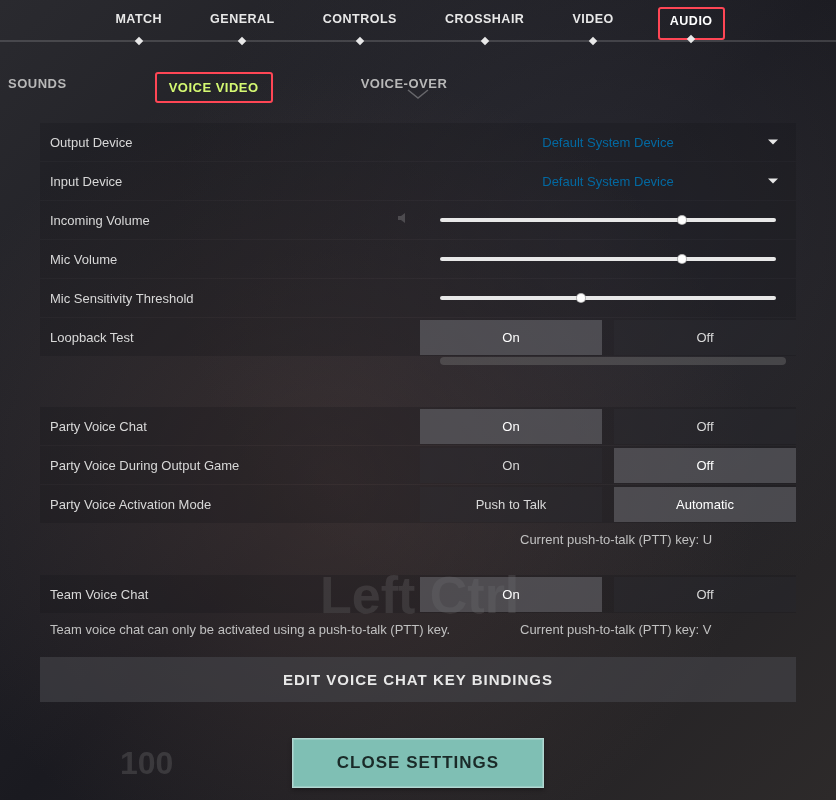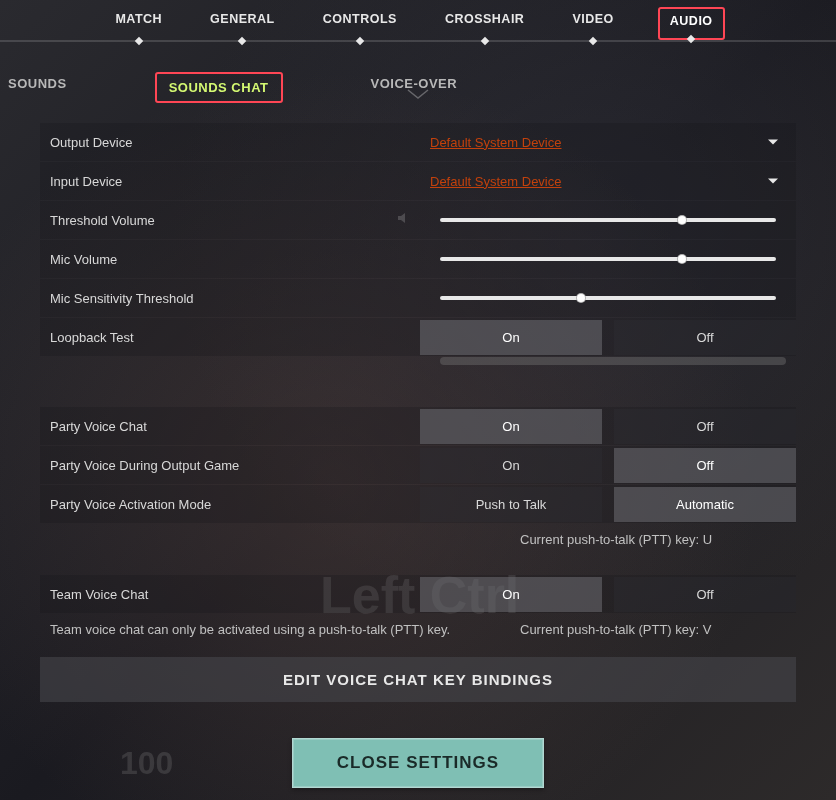--- a/index.html
+++ b/index.html
@@ -108,26 +108,25 @@
   display: flex;
   align-items: center;
   justify-content: center;
   padding: 0 10px;
   position: relative;
 }
 
 
 .dropdown {
   width: 100%;
-  text-align: left;
+  text-align: center;
   font-size: 13px;
-  color: #c2410c;
+  color: #0369a1;
   position: relative;
   padding: 8px 0;
-  text-decoration: underline;
 }
 .dropdown-caret {
   position: absolute;
   right: 8px; top: 50%;
   transform: translateY(-50%);
   width: 0; height: 0;
   border-left: 5px solid transparent;
   border-right: 5px solid transparent;
   border-top: 5px solid #e8e8e8;
 }
@@ -263,21 +262,21 @@
     <div class="top-tab"><span>MATCH</span><span class="diamond"></span></div>
     <div class="top-tab"><span>GENERAL</span><span class="diamond"></span></div>
     <div class="top-tab"><span>CONTROLS</span><span class="diamond"></span></div>
     <div class="top-tab"><span>CROSSHAIR</span><span class="diamond"></span></div>
     <div class="top-tab"><span>VIDEO</span><span class="diamond"></span></div>
     <div class="top-tab active highlighted"><span>AUDIO</span><span class="diamond"></span></div>
   </div>
 
   <div class="sub-tabs">
     <div class="sub-tab">SOUNDS</div>
-    <div class="sub-tab active highlighted">SOUNDS CHAT</div>
+    <div class="sub-tab active highlighted">VOICE VIDEO</div>
     <div class="sub-tab">VOICE-OVER</div>
     <div class="chevron-down">
       <svg viewBox="0 0 24 12">
           <path d="M2 2 L12 10 L22 2" stroke="rgba(200,200,200,0.4)" stroke-width="1.5" fill="none"></path>
         </svg>
     </div>
   </div>
 
   <div class="settings-area">
 
@@ -295,21 +294,21 @@
       <div class="row-label">Input Device</div>
       <div class="row-control">
         <div class="dropdown">
           <span>Default System Device</span>
           <span class="dropdown-caret"></span>
         </div>
       </div>
     </div>
 
     <div class="row">
-      <div class="row-label">Threshold Volume</div>
+      <div class="row-label">Incoming Volume</div>
       <div class="row-control">
         <span class="sound-icon">
           <svg width="14" height="14" viewBox="0 0 14 14">
               <path d="M2 5v4h3l4 3V2L5 5H2z" fill="rgba(200,200,200,0.6)"></path>
             </svg>
         </span>
         <div class="slider">
           <div class="slider-thumb" style="left:72%"></div>
         </div>
       </div>

